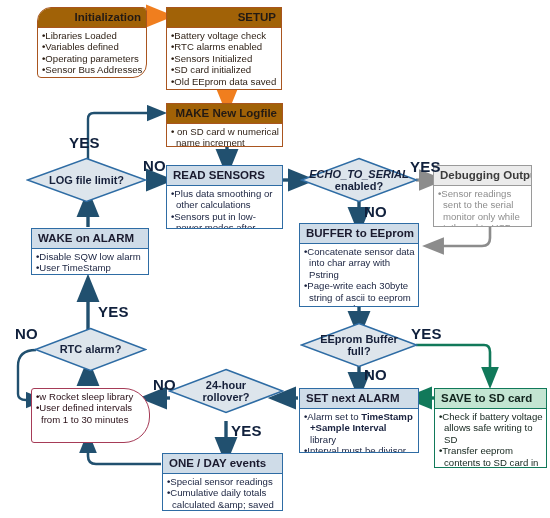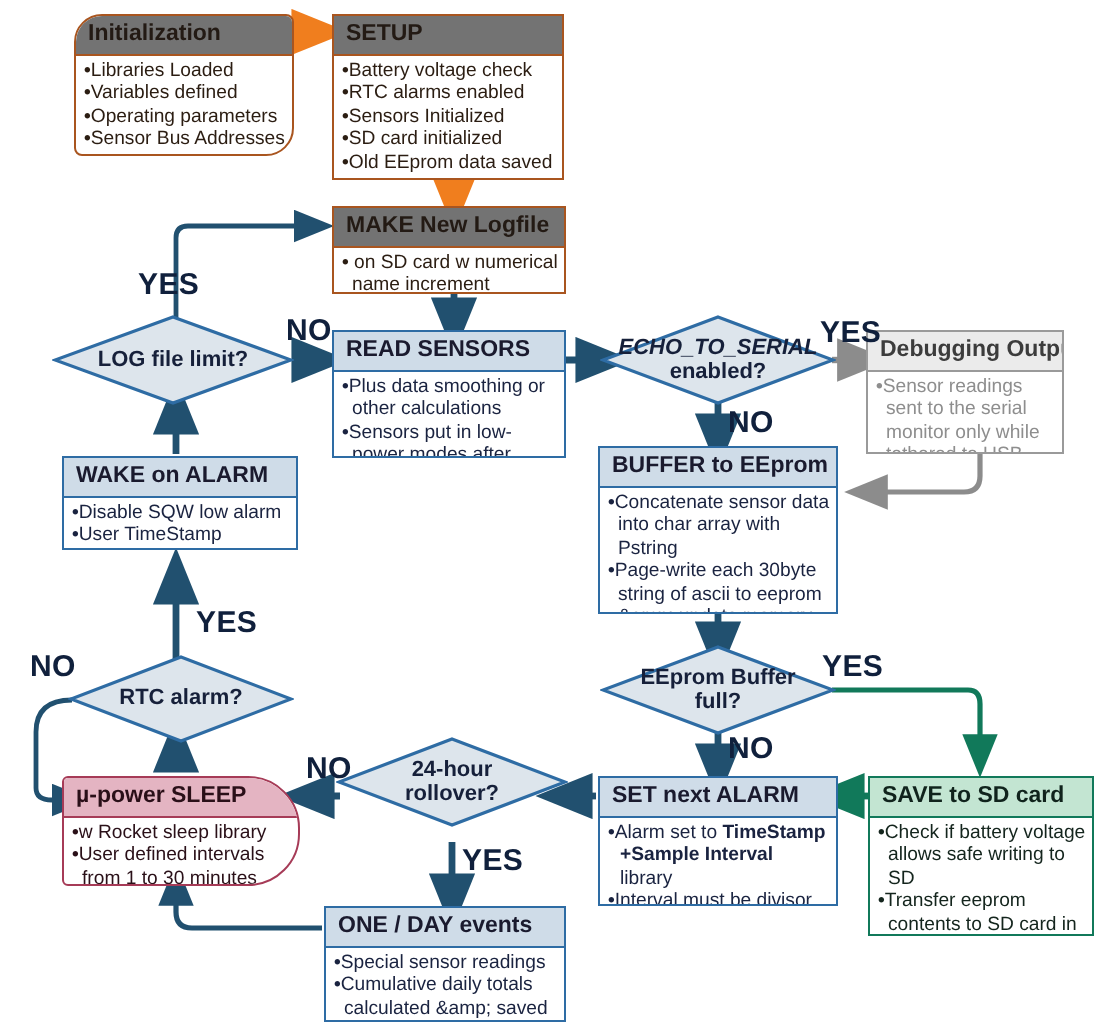--- a/index.html
+++ b/index.html
@@ -40,21 +40,21 @@
   .box .body .li{
     text-indent:-5px;
     padding-left:5px;
     white-space:normal;
   }
   .box .body .li .b{font-weight:bold;}
   .box .body .li .dot{font-weight:bold;}
 
   
   .box.orange{border-color:#a9551f;}
-  .box.orange .hdr{background:#737373;border-bottom-color:#a9551f;color:#231a14;}
+  .box.orange .hdr{background:#a16207;border-bottom-color:#a9551f;color:#231a14;text-align:right;}
   .box.orange .body{color:#2b1d12;}
 
   
   .box.term-init{
     border-radius:14px 4px 14px 4px;
   }
   .box.term-init .hdr{border-radius:12px 0 0 0;}
 
   
   .box.gray{border-color:#9a9a9a;}
@@ -270,21 +270,20 @@
 
   <div class="box" style="left:31px;top:228px;width:118px;height:47px;">
     <div class="hdr">WAKE on ALARM</div>
     <div class="body">
       <div class="li"><span class="dot">•</span><span>Disable SQW low alarm</span></div>
       <div class="li"><span class="dot">•</span><span>User TimeStamp</span></div>
     </div>
   </div>
 
   <div class="box pink stadium-right" style="left:31px;top:388px;width:119px;height:55px;">
-    <div class="hdr">µ-power SLEEP</div>
     <div class="body">
       <div class="li"><span class="dot">•</span><span>w Rocket sleep library</span></div>
       <div class="li"><span class="dot">•</span><span>User defined intervals from 1 to 30 minutes</span></div>
     </div>
   </div>
 
   <div class="box" style="left:299px;top:388px;width:120px;height:65px;">
     <div class="hdr">SET next ALARM</div>
     <div class="body">
       <div class="li"><span class="dot">•</span><span>Alarm set to </span><span class="b">TimeStamp</span></div>

